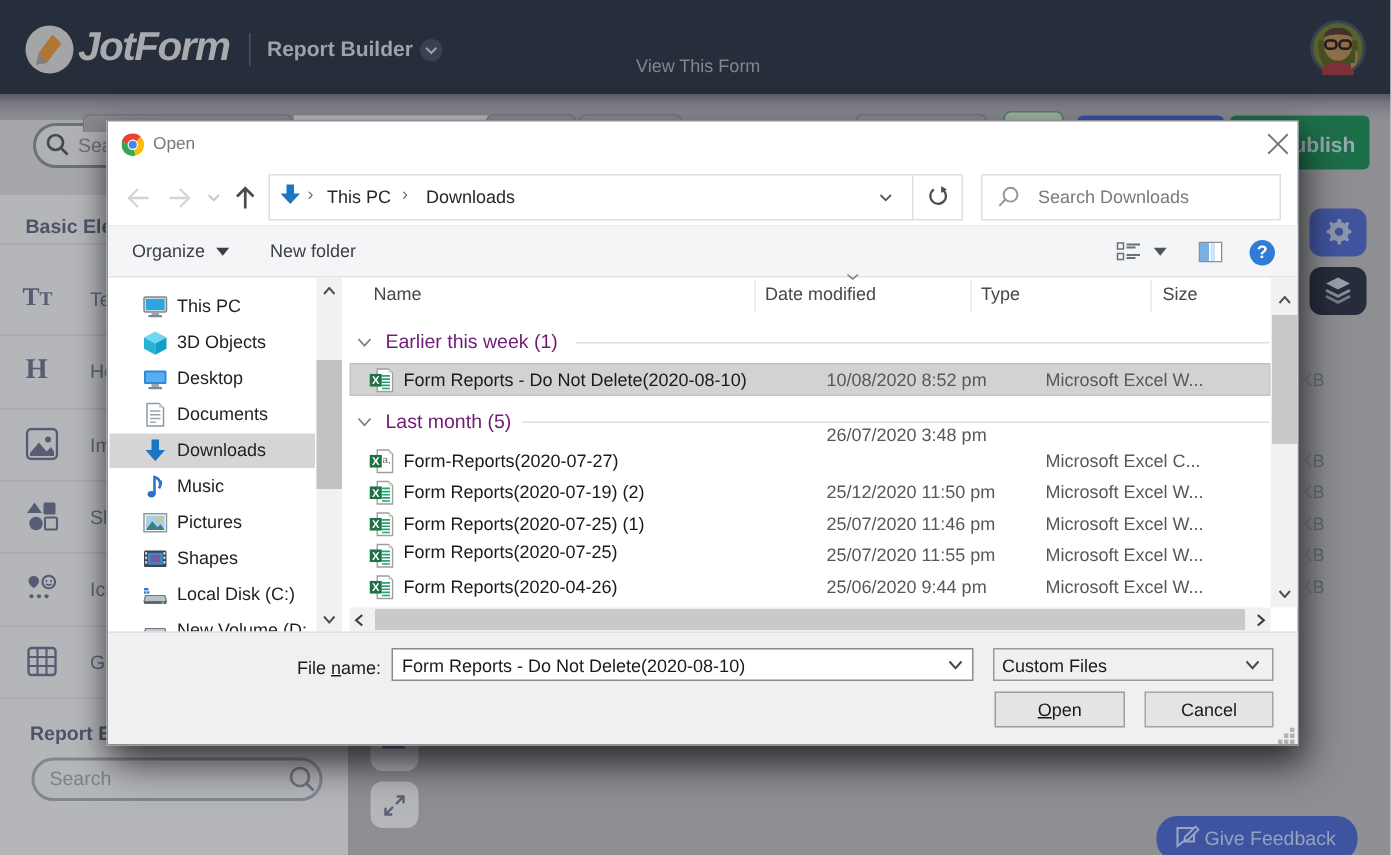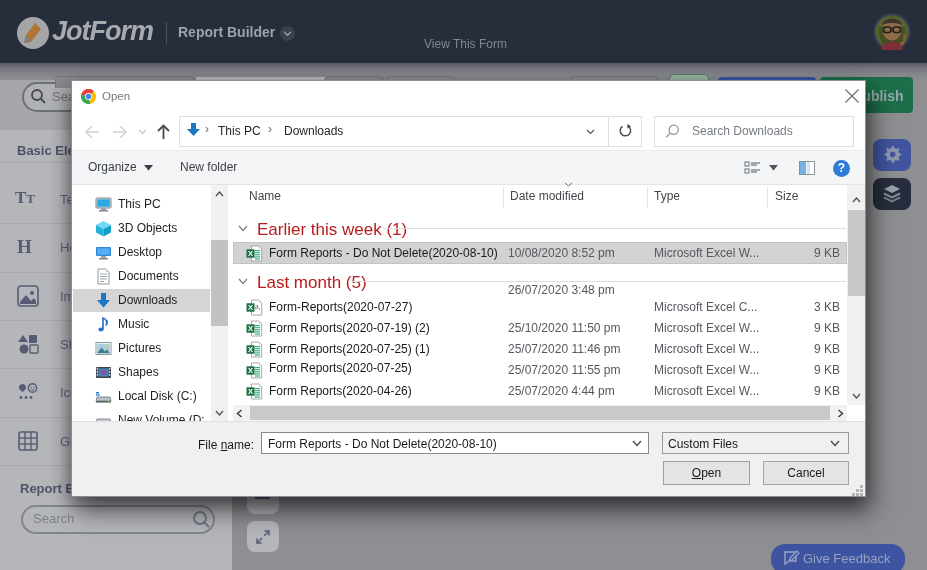--- a/index.html
+++ b/index.html
@@ -61,24 +61,24 @@
 
   
   .tree-label { left:46px; font-size:12px; color:#1f1f1f; white-space:nowrap; }
   .tree-icon { left:23px; width:17px; height:17px; }
   #tree-sel { left:1px; top:208px; width:137px; height:23px; background:#d5d5d5; }
   #tree-scroll { left:139px; top:104px; width:17px; height:237px; background:#f1f1f1; }
   #tree-thumb { left:139px; top:159px; width:17px; height:86px; background:#c2c2c2; }
 
   .col-head { top:108px; font-size:12px; color:#44474c; }
   .col-sep { top:106px; width:1px; height:21px; background:#e8e8e8; }
-  .group-label { font-size:17px; color:#b91c1c; white-space:nowrap; }
+  .group-label { font-size:13px; color:#701a75; white-space:nowrap; }
   .group-line { height:1px; background:#dadde2; }
   .file-name { font-size:12px; color:#1a1a1a; white-space:nowrap; }
-  .file-meta { font-size:12px; color:#55585e; white-space:nowrap; }
+  .file-meta { font-size:12px; color:#55585e; white-space:nowrap;margin-left:43px; }
   .excel-icon { width:17px; height:17px; }
 
   #list-vscroll { left:775px; top:104px; width:18px; height:220px; background:#f1f1f1; }
   #list-hscroll { left:161px; top:324px; width:614px; height:16px; background:#f1f1f1; }
   #list-hthumb { left:178px; top:325px; width:580px; height:14px; background:#c9c9c9; }
 
   #bottombar { left:0; top:340px; width:793px; height:75px; background:#f0f0f1; border-top:1px solid #e0e0e0; }
   #fn-label { top:357px; font-size:12px; color:#1a1a1a; }
   #fn-combo { left:189px; top:351px; width:388px; height:22px; background:#fff; border:1px solid #8a8a8a; }
   #fn-text { left:196px; top:356px; font-size:12px; color:#1a1a1a; white-space:nowrap; }
@@ -441,21 +441,21 @@
           <path d="M13 1 L13 3.7 L15.7 3.7 Z" fill="#d5dbd7"></path>
           <line x1="8.7" y1="5.6" x2="14" y2="5.6" stroke="#25a56a" stroke-width="1.1"></line>
           <line x1="8.7" y1="7.7" x2="14" y2="7.7" stroke="#25a56a" stroke-width="1.1"></line>
           <line x1="8.7" y1="9.8" x2="14" y2="9.8" stroke="#25a56a" stroke-width="1.1"></line>
           <line x1="8.7" y1="11.9" x2="14" y2="11.9" stroke="#25a56a" stroke-width="1.1"></line>
           <line x1="8.7" y1="14" x2="14" y2="14" stroke="#25a56a" stroke-width="1.1"></line>
           <rect x="0.5" y="4.3" width="8" height="8.4" fill="#1e7145"></rect>
           <text x="4.5" y="11" font-size="7.5" font-weight="bold" fill="#fff" text-anchor="middle" font-family="Liberation Sans">X</text>
         </svg></div>
       <div class="abs file-name" style="left:197px;top:240px">Form Reports(2020-07-19) (2)</div>
-      <div class="abs file-meta" style="left:436px;top:240px">25/10/2020 11:50 pm</div>
+      <div class="abs file-meta" style="left:436px;top:240px">25/12/2020 11:50 pm</div>
       <div class="abs file-meta" style="left:582px;top:240px">Microsoft Excel W...</div>
       <div class="abs file-meta" style="left:768px;top:240px;width:0">
         <span style="position:absolute;right:0">9 KB</span>
       </div>
       <div class="abs excel-icon" style="left:174px;top:260px"><svg viewBox="0 0 17 17">
           <path d="M5.5 1 L13 1 L15.7 3.7 L15.7 16 L5.5 16 Z" fill="#fff" stroke="#9aa09c" stroke-width=".9"></path>
           <path d="M13 1 L13 3.7 L15.7 3.7 Z" fill="#d5dbd7"></path>
           <line x1="8.7" y1="5.6" x2="14" y2="5.6" stroke="#25a56a" stroke-width="1.1"></line>
           <line x1="8.7" y1="7.7" x2="14" y2="7.7" stroke="#25a56a" stroke-width="1.1"></line>
           <line x1="8.7" y1="9.8" x2="14" y2="9.8" stroke="#25a56a" stroke-width="1.1"></line>
@@ -492,21 +492,21 @@
           <path d="M13 1 L13 3.7 L15.7 3.7 Z" fill="#d5dbd7"></path>
           <line x1="8.7" y1="5.6" x2="14" y2="5.6" stroke="#25a56a" stroke-width="1.1"></line>
           <line x1="8.7" y1="7.7" x2="14" y2="7.7" stroke="#25a56a" stroke-width="1.1"></line>
           <line x1="8.7" y1="9.8" x2="14" y2="9.8" stroke="#25a56a" stroke-width="1.1"></line>
           <line x1="8.7" y1="11.9" x2="14" y2="11.9" stroke="#25a56a" stroke-width="1.1"></line>
           <line x1="8.7" y1="14" x2="14" y2="14" stroke="#25a56a" stroke-width="1.1"></line>
           <rect x="0.5" y="4.3" width="8" height="8.4" fill="#1e7145"></rect>
           <text x="4.5" y="11" font-size="7.5" font-weight="bold" fill="#fff" text-anchor="middle" font-family="Liberation Sans">X</text>
         </svg></div>
       <div class="abs file-name" style="left:197px;top:303px">Form Reports(2020-04-26)</div>
-      <div class="abs file-meta" style="left:436px;top:303px">25/07/2020 4:44 pm</div>
+      <div class="abs file-meta" style="left:436px;top:303px">25/06/2020 9:44 pm</div>
       <div class="abs file-meta" style="left:582px;top:303px">Microsoft Excel W...</div>
       <div class="abs file-meta" style="left:768px;top:303px;width:0">
         <span style="position:absolute;right:0">9 KB</span>
       </div>
     </div>
 
   <div id="list-vscroll" class="abs"></div>
   <svg class="abs" style="left:780px;top:116px" width="9" height="6" viewBox="0 0 9 6">
       <polyline points="1,5 4.5,1 8,5" fill="none" stroke="#505050" stroke-width="1.3"></polyline>
     </svg>

